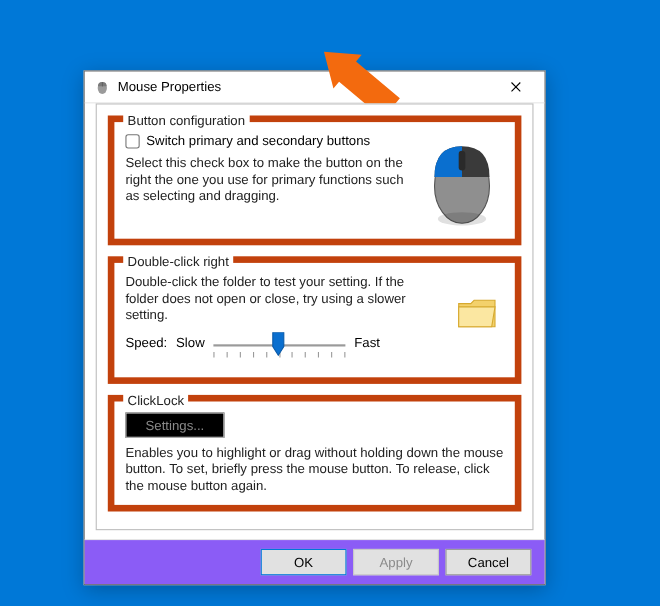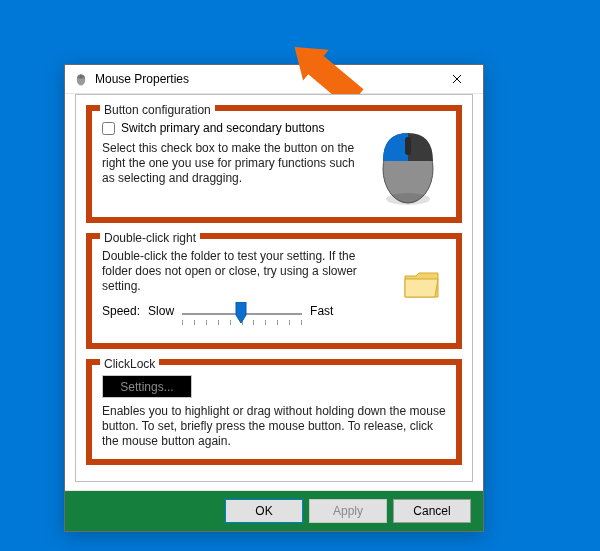--- a/index.html
+++ b/index.html
@@ -13,21 +13,21 @@
     overflow: hidden;
     position: relative;
   }
   .backdrop {
     position: absolute;
     inset: 0;
     background: #0078d7;
   }
   .window {
     position: absolute;
-    left: 64px;
+    left: 76px;
     top: 64px;
     width: 418px;
     height: 466px;
     background: #fff;
     border: 1px solid #6a6a6a;
     box-shadow: 0 4px 18px rgba(0,0,0,0.25);
     display: flex;
     flex-direction: column;
   }
   .titlebar {
@@ -179,21 +179,21 @@
     justify-content: center;
   }
   .footer {
     height: 42px;
     display: flex;
     align-items: center;
     justify-content: flex-end;
     gap: 6px;
     padding: 0 12px;
     border-top: 1px solid #e5e5e5;
-    background: #15803d;
+    background: #8b5cf6;
   }
   .btn {
     min-width: 76px;
     height: 22px;
     border: 1px solid #9a9a9a;
     background: #e1e1e1;
     color: #000;
     display: flex;
     align-items: center;
     justify-content: center;

